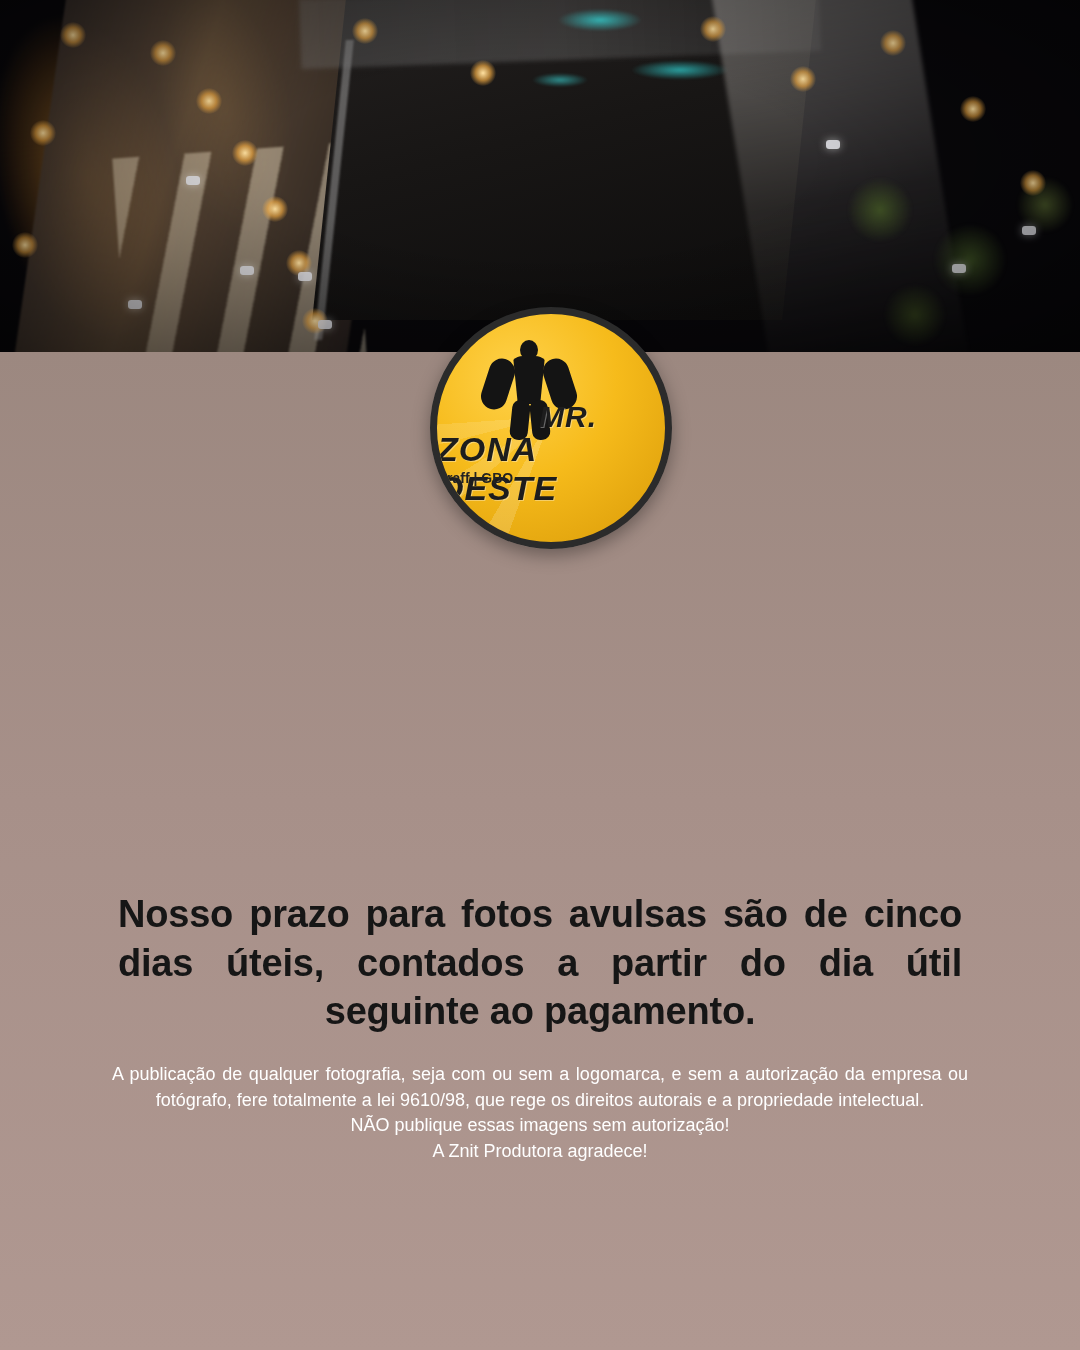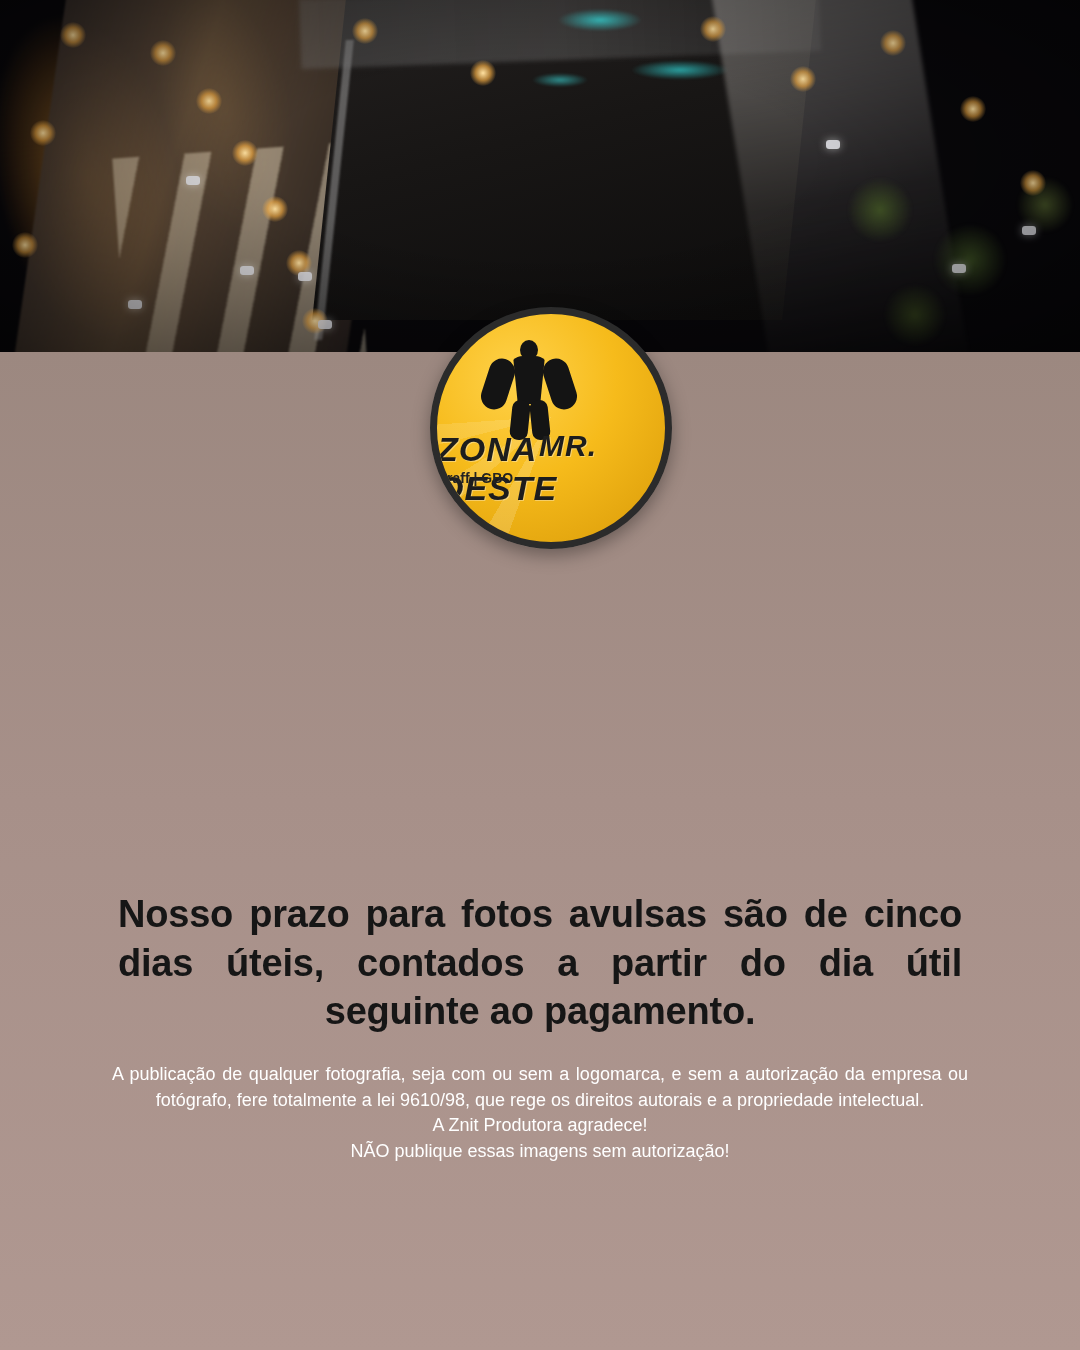--- a/index.html
+++ b/index.html
@@ -205,21 +205,20 @@
     left: 0; right: 0;
     top: 86px;
     text-align: center;
     font-weight: 800;
     font-style: italic;
     font-size: 30px;
     letter-spacing: 1px;
     color: #1d1d1d;
     text-shadow: 1px 1px 0 rgba(255,255,255,0.35);
     padding-left: 34px;
-    margin-top: 29px;
   }
   .badge .zona {
     position: absolute;
     left: 0; right: 0;
     top: 116px;
     text-align: left;
     font-weight: 800;
     font-style: italic;
     font-size: 34px;
     letter-spacing: 1px;
@@ -390,17 +389,17 @@
     <div class="zona">ZONA OESTE</div>
     <div class="sub">Braff | GBO</div>
   </div>
 
 
 
   <div class="message">Nosso prazo para fotos avulsas são de cinco dias úteis, contados a partir do dia útil seguinte ao pagamento.</div>
 
   <div class="legal">
     <span>A publicação de qualquer fotografia, seja com ou sem a logomarca, e sem a autorização da empresa ou fotógrafo, fere totalmente a lei 9610/98, que rege os direitos autorais e a propriedade intelectual.</span>
+    <span class="center-line">NÃO publique essas imagens sem autorização!</span>
     <span class="center-line">A Znit Produtora agradece!</span>
-    <span class="center-line">NÃO publique essas imagens sem autorização!</span>
   </div>
 
 </div>
 
 </body></html>

